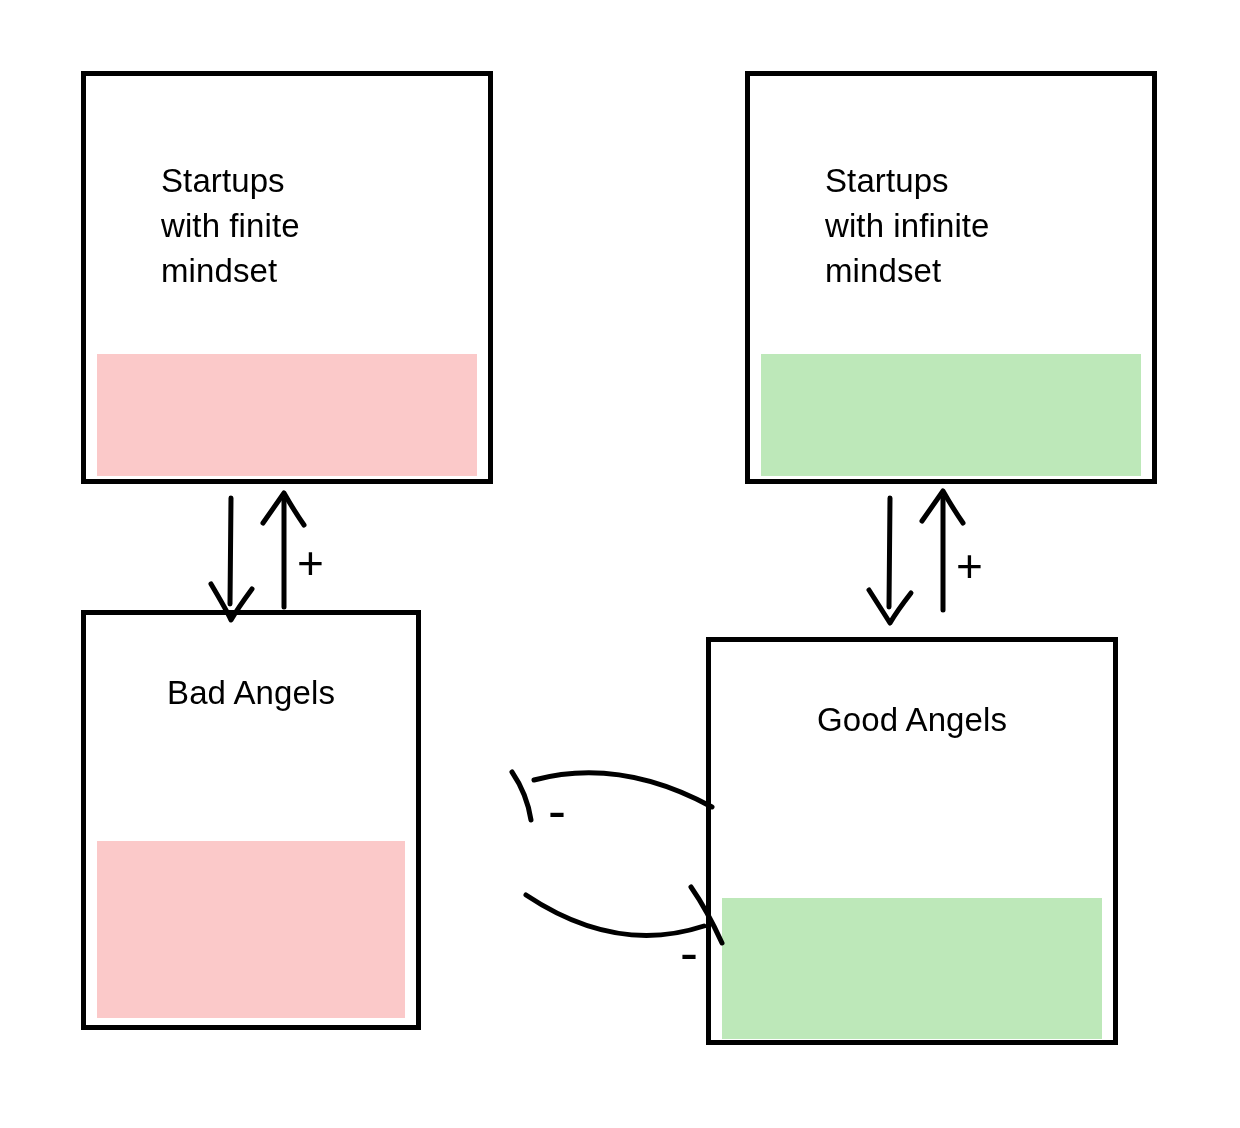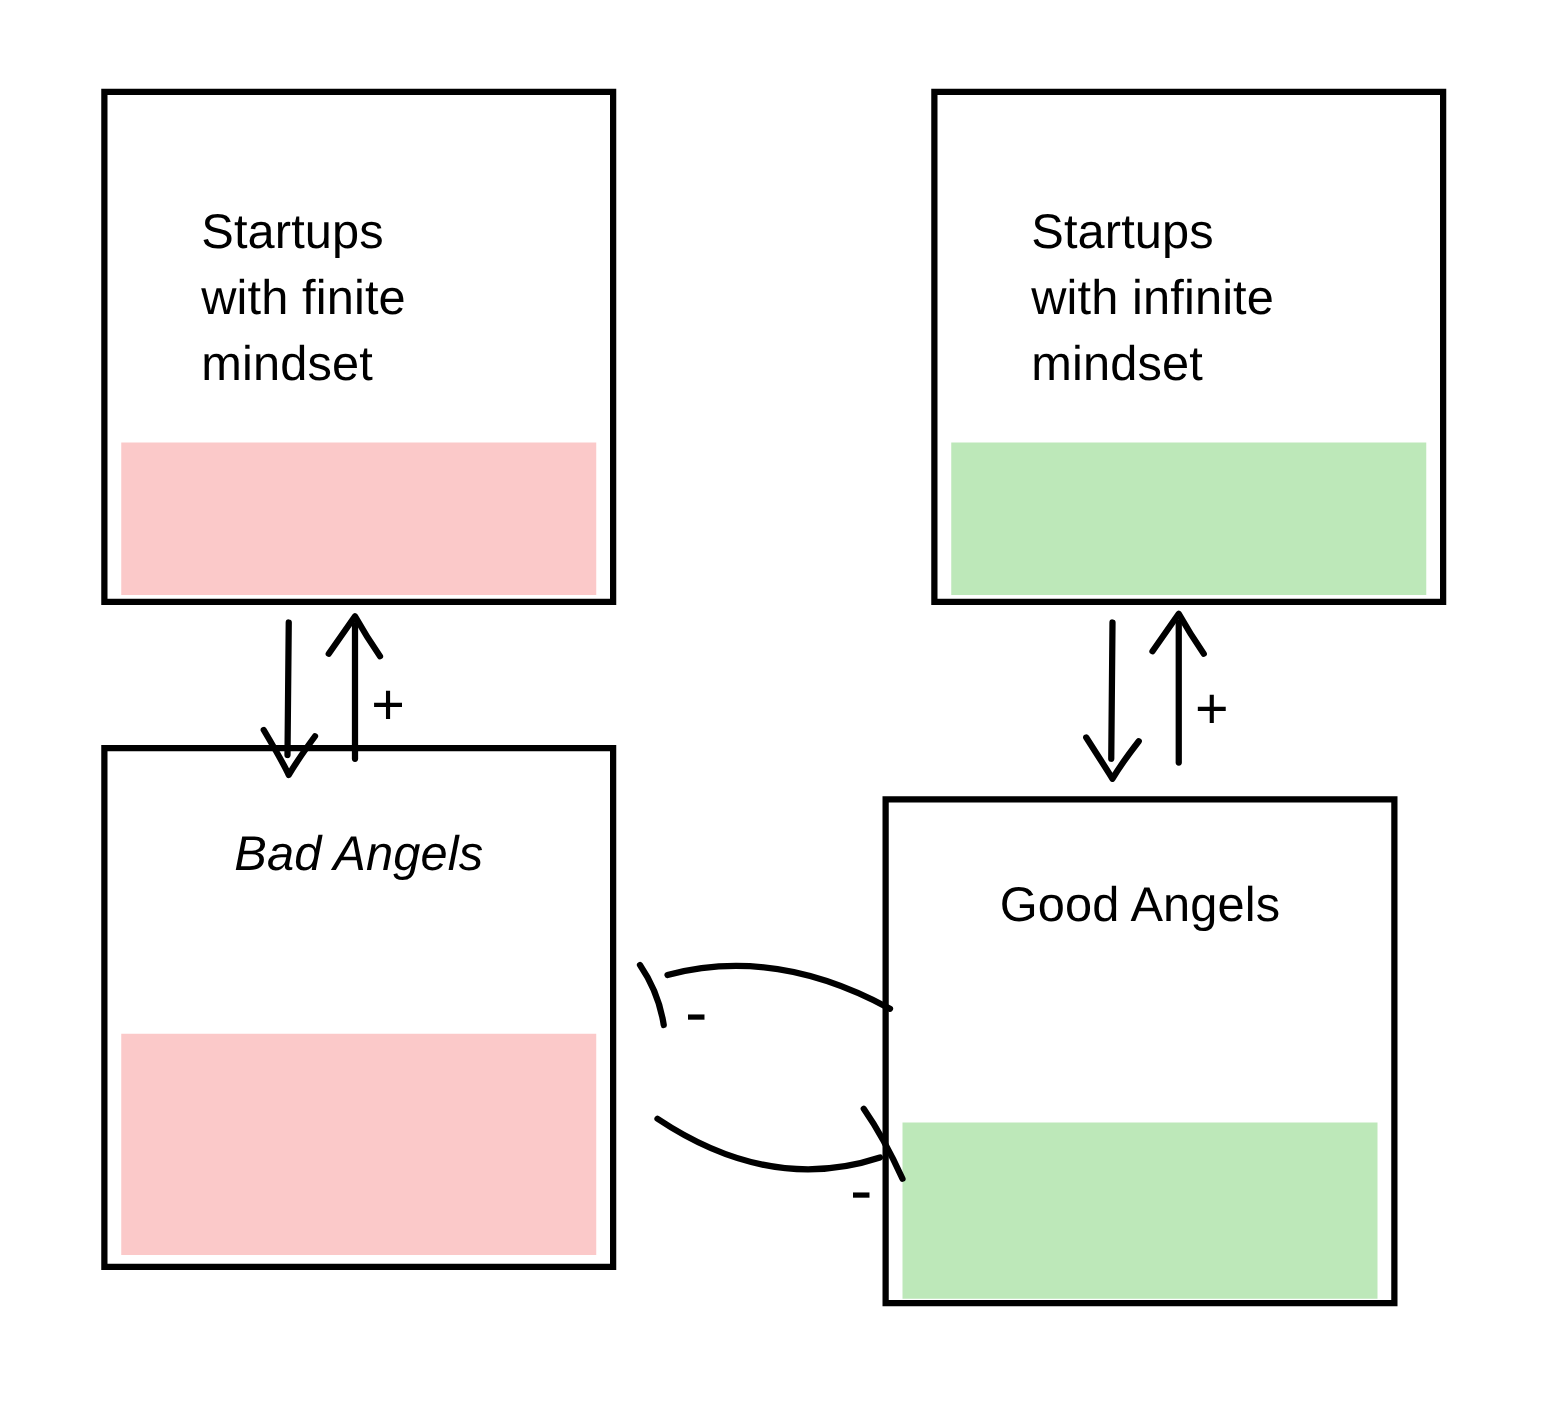--- a/index.html
+++ b/index.html
@@ -26,35 +26,35 @@
     box-sizing: border-box;
     border: 5px solid #000000;
     background: #ffffff;
   }
   .node-label {
     position: absolute;
     left: 0;
     width: 100%;
     text-align: center;
     color: #000000;
-    font-size: 39px;
+    font-size: 33px;
     line-height: 1.36;
     letter-spacing: 0.1px;
     white-space: pre-line;
     font-weight: 400;
   }
   .node-fill {
     position: absolute;
     left: 11px;
     right: 11px;
   }
   
   #box-finite   { left: 81px;  top: 71px;  width: 412px; height: 413px; }
   #box-infinite { left: 745px; top: 71px;  width: 412px; height: 413px; }
-  #box-bad      { left: 81px;  top: 596px; width: 412px; height: 420px; font-style: italic; }
+  #box-bad      { left: 81px;  top: 610px; width: 340px; height: 420px; }
   #box-good     { left: 706px; top: 637px; width: 412px; height: 408px; }
 
   #box-finite .node-label,
   #box-infinite .node-label { top: 83px; text-align: left; padding-left: 75px; box-sizing: border-box; }
   #box-bad .node-label,
   #box-good .node-label { top: 56px; }
 
   #box-finite .node-fill   { top: 278px; height: 122px; background: #fbc9c9; }
   #box-infinite .node-fill { top: 278px; height: 122px; background: #bde8b9; }
   #box-bad .node-fill      { top: 226px; height: 177px; background: #fbc9c9; }

